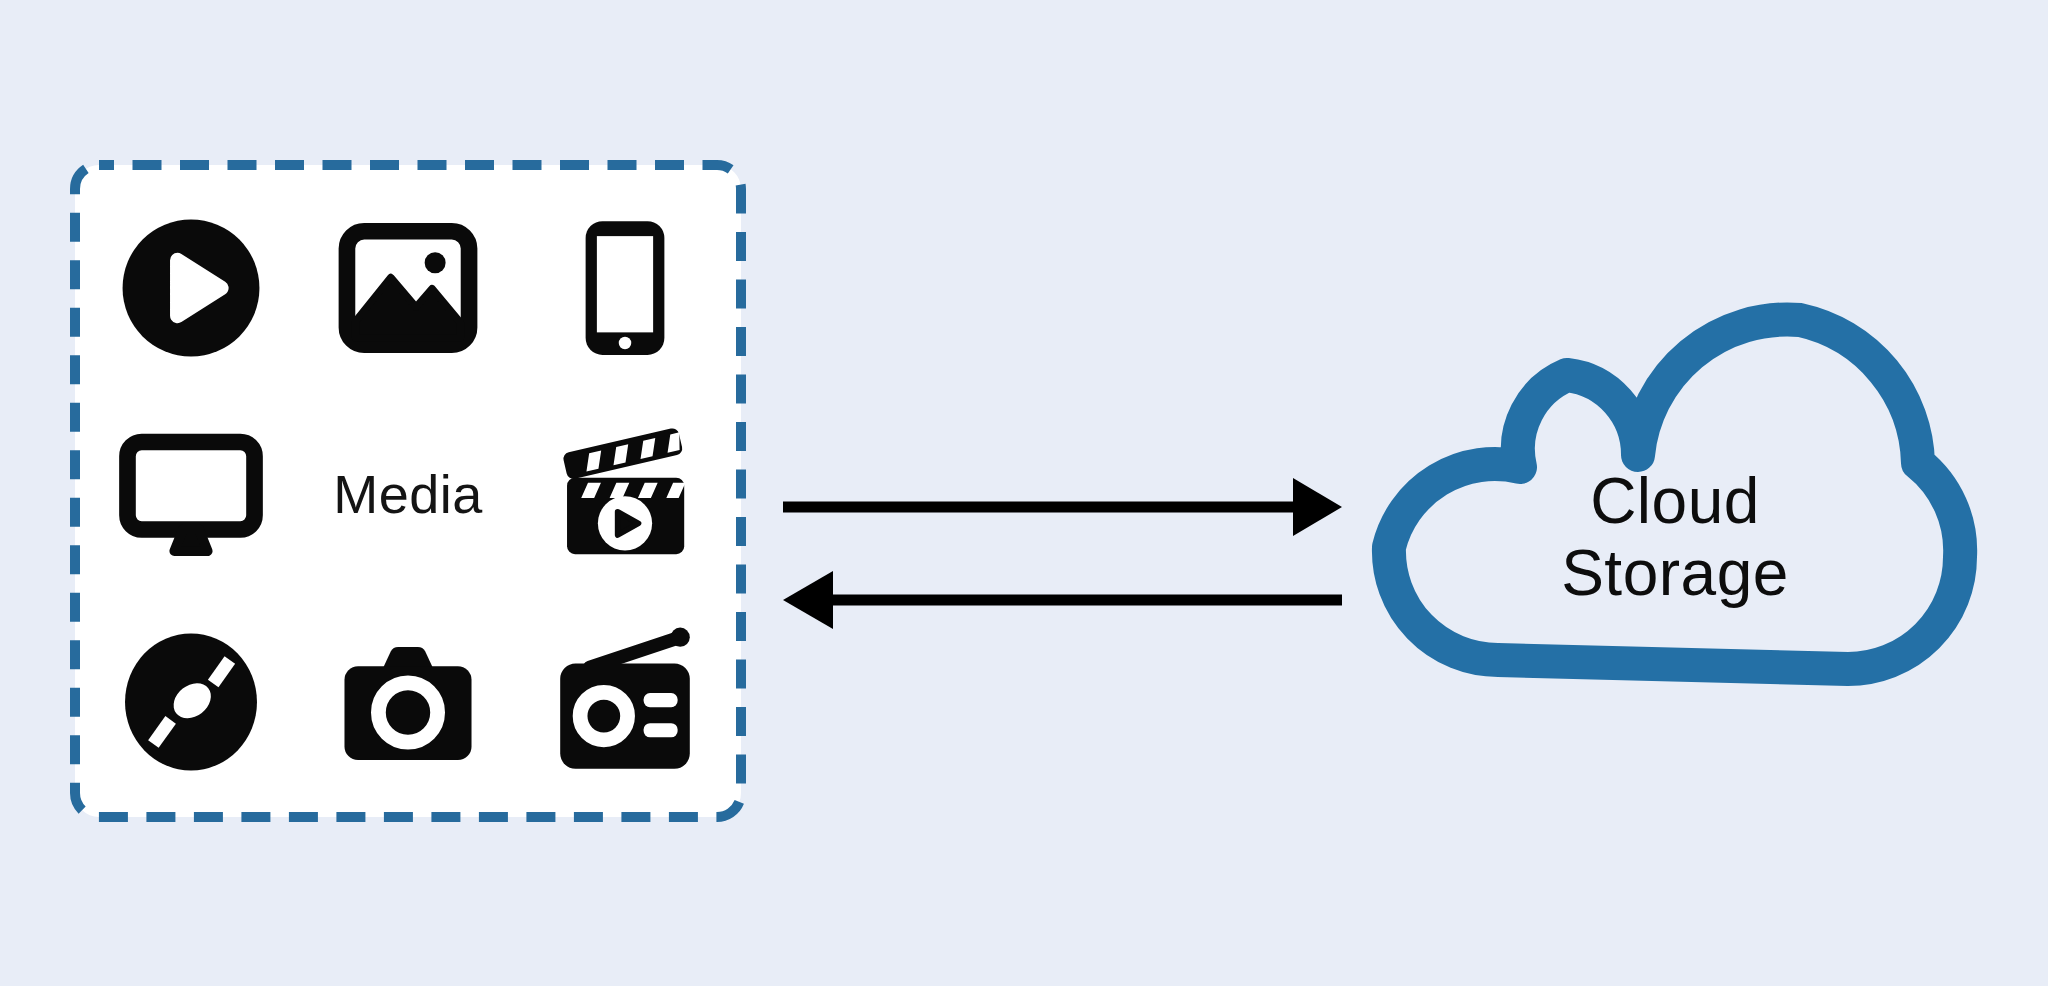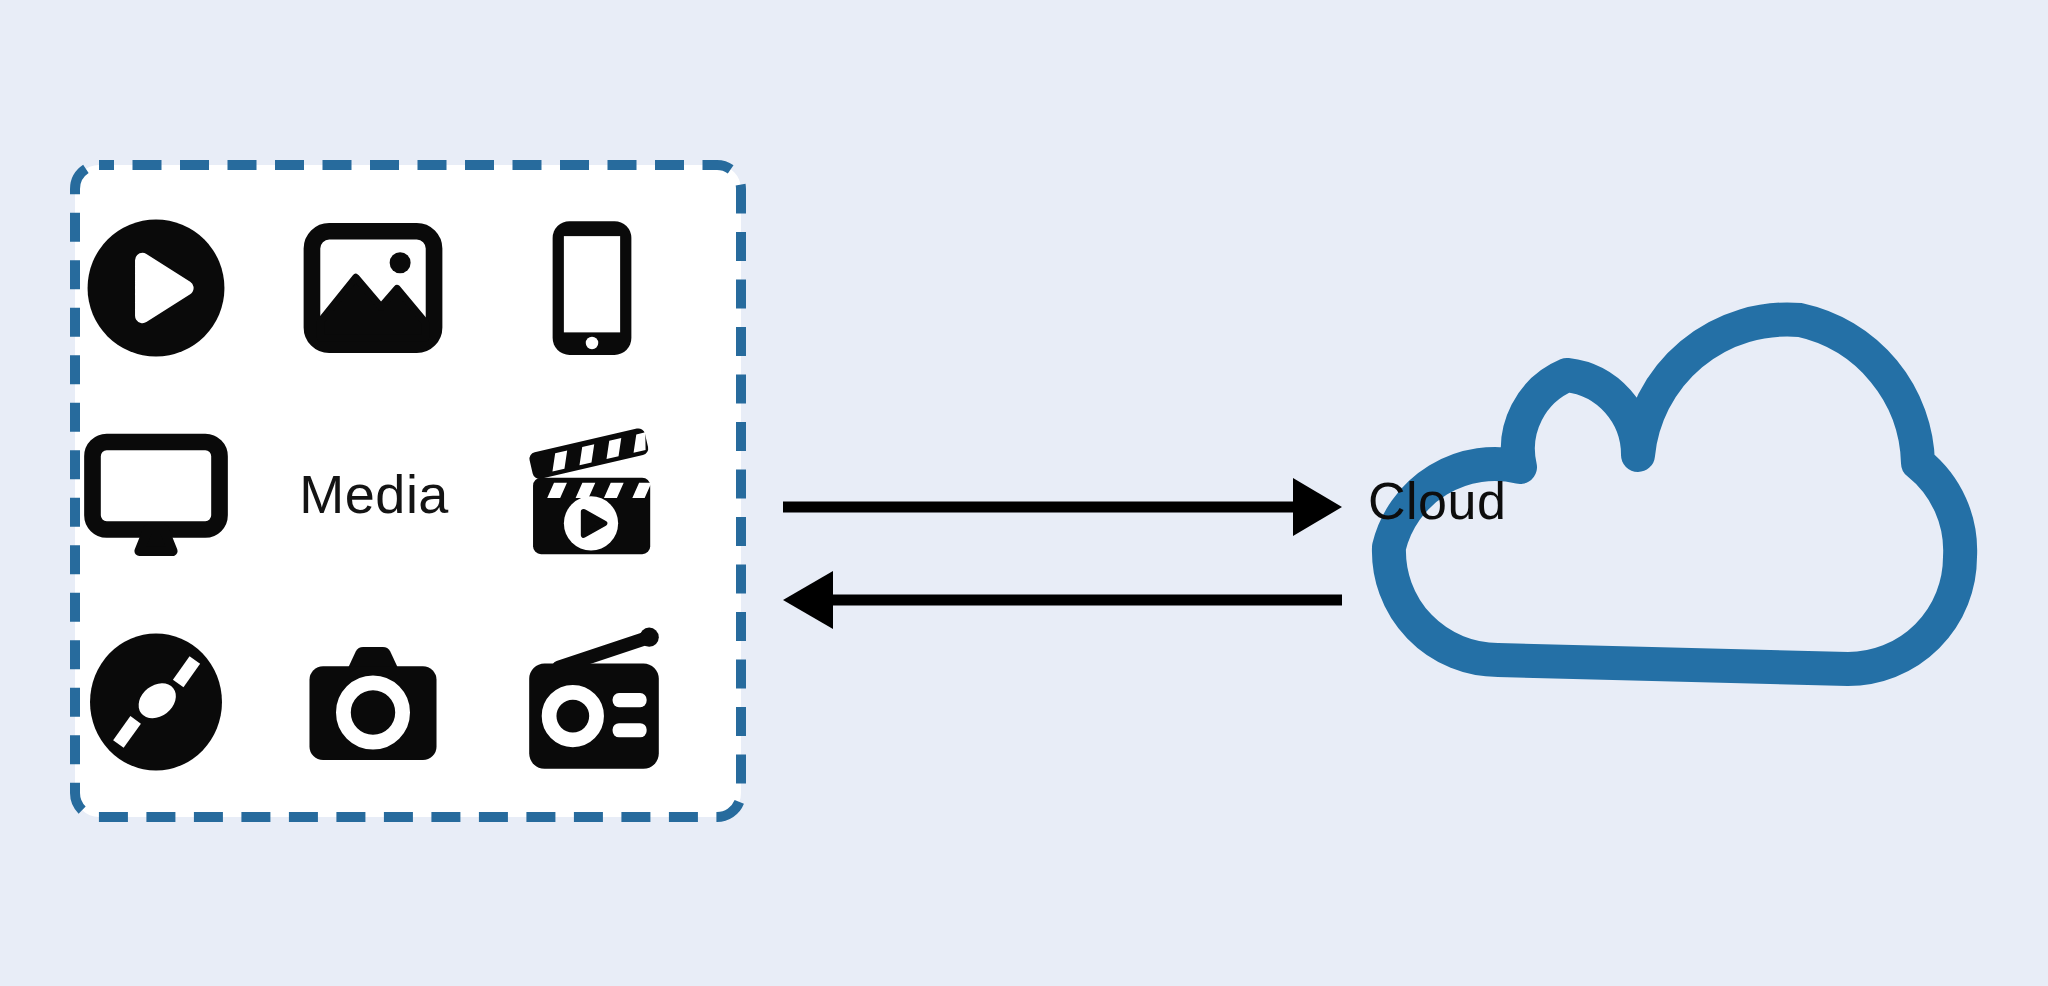--- a/index.html
+++ b/index.html
@@ -36,21 +36,21 @@
     top: 24px;
     width: 652px;
     height: 622px;
     display: grid;
     grid-template-columns: repeat(3, 1fr);
     grid-template-rows: repeat(3, 1fr);
   }
   .cell {
     display: flex;
     align-items: center;
-    justify-content: flex-start;
+    justify-content: center;
   }
   .cell svg.ic { width: 148px; height: 148px; }
   .cell svg.ic.ic-radio { width: 154px; height: 154px; }
   .cell svg.ic.ic-phone { width: 150px; height: 150px; }
   .media-label {
     text-align: center;
     font-size: 54px;
     line-height: 71px;
     color: #141414;
     letter-spacing: 0.5px;
@@ -73,21 +73,22 @@
     top: 295px;
     width: 622px;
     height: 400px;
   }
   .cloud > svg { position: absolute; inset: 0; width: 100%; height: 100%; }
   .cloud-label {
     position: absolute;
     left: 0;
     top: 170px;
     width: 614px;
-    font-size: 52px;
+    text-align: center;
+    font-size: 64px;
     line-height: 72px;
     color: #0D0D0D;
     letter-spacing: 0.5px;
   }
   .cloud-label span { display: block; }
 </style>
 </head>
 <body>
 
 <div class="canvas">
@@ -198,16 +199,17 @@
                A 80 80 0 0 1 199 80
                A 80 80 0 0 1 270 160
                A 150 150 0 0 1 432 25
                A 150 150 0 0 1 550 168
                A 112 112 0 0 1 592 262
                A 112 112 0 0 1 480 374
                Z" fill="#E8EDF7" stroke-width="34" stroke-linejoin="round" stroke="#2470A6"></path>
     </svg>
     <div class="cloud-label">
       <span>Cloud</span>
+      <span>Storage</span>
     </div>
   </div>
 
 </div>
 
 </body></html>

